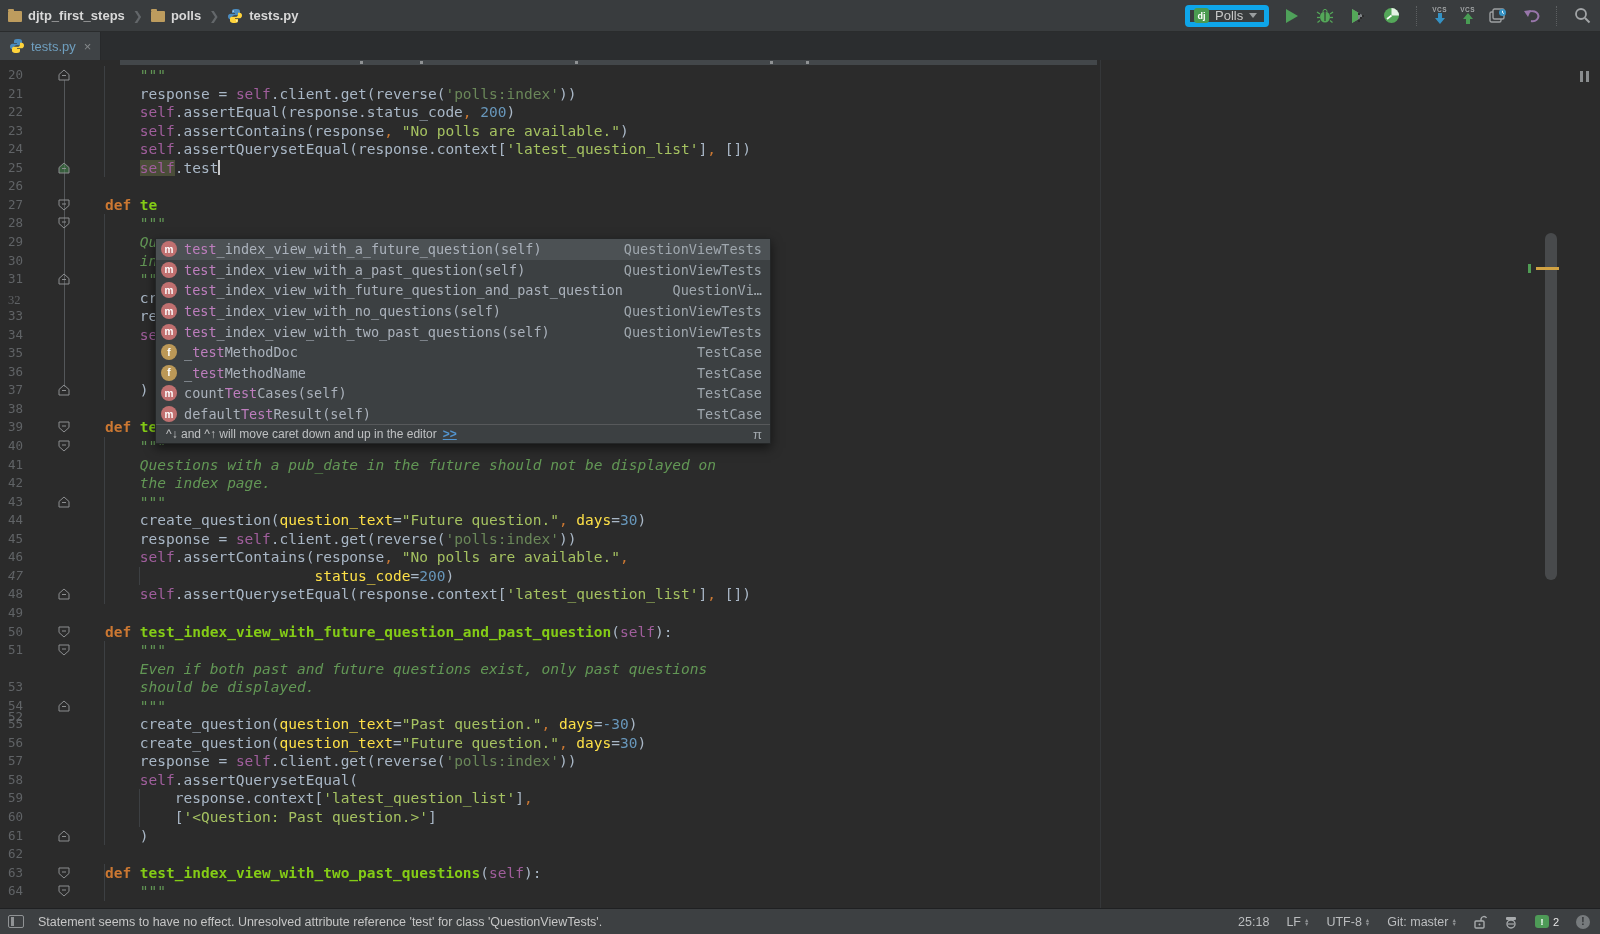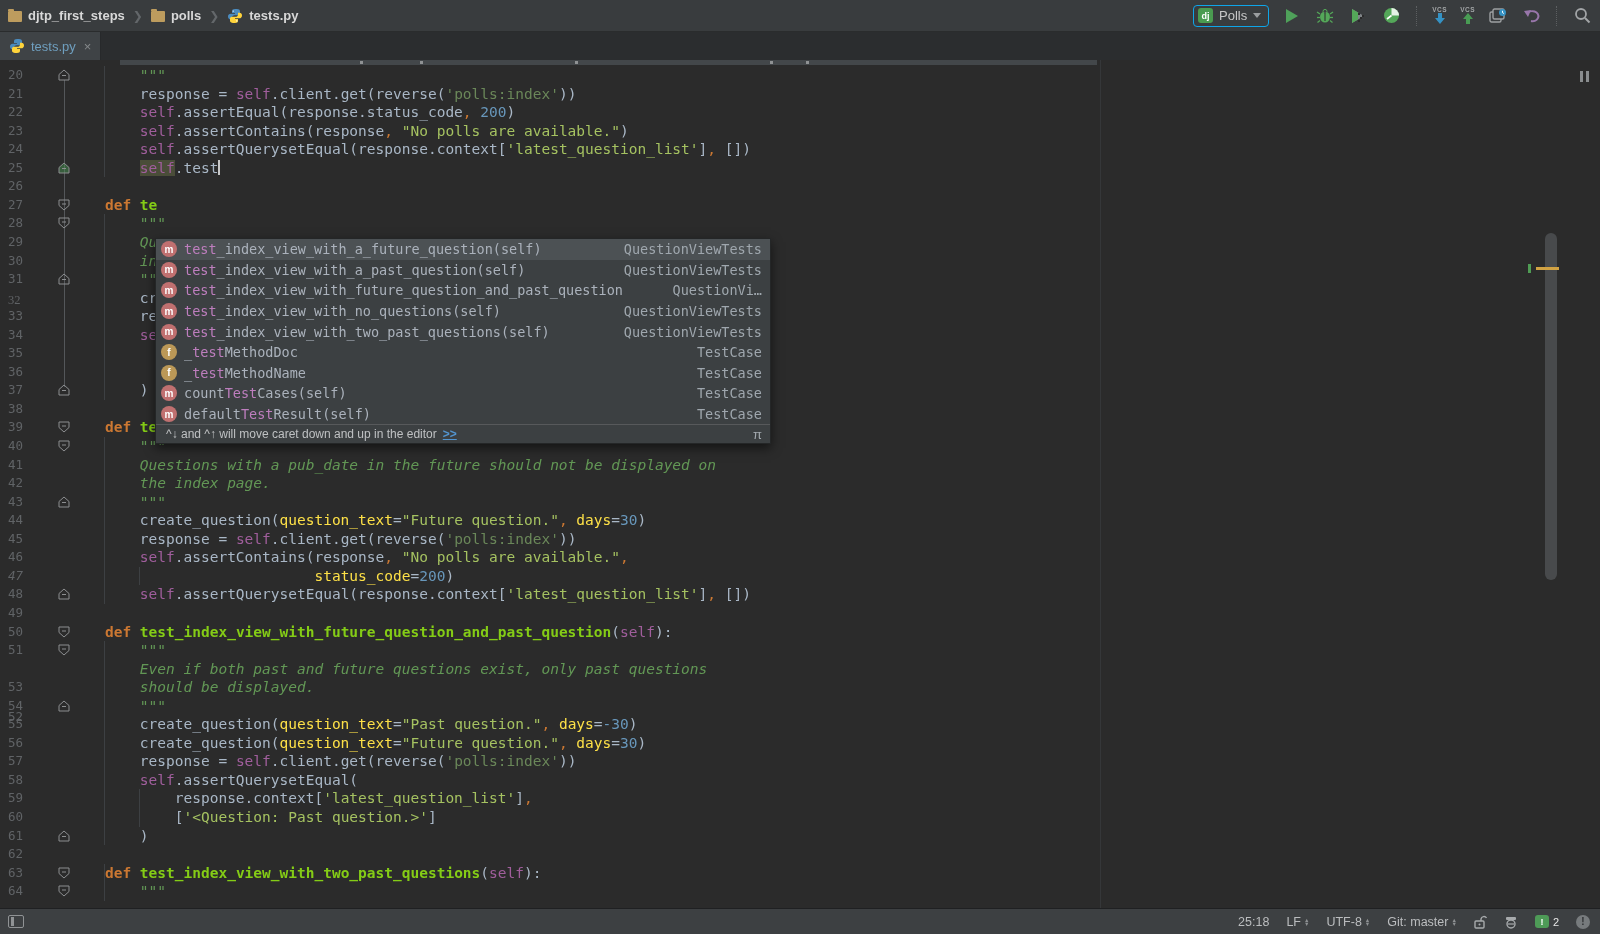--- a/index.html
+++ b/index.html
@@ -12,21 +12,21 @@
             background:#393C3E; border-bottom:1px solid #2A2C2D;
             display:flex; align-items:center; padding:0 8px; }
   .crumbs { display:flex; align-items:center; gap:6px; }
   .crumb { display:flex; align-items:center; gap:6px; color:#D8D8D8; font-size:13px; font-weight:bold; cursor:default; }
   .crumb-sep { color:#63676A; font-size:12px; padding:0 2px; }
   .folder-ic { width:14px; height:11px; background:#BD9C5E; border-radius:1px; position:relative; margin-top:1px;}
   .folder-ic::before { content:""; position:absolute; left:0; top:-2px; width:6px; height:2px; background:#BD9C5E; border-radius:1px 1px 0 0; }
   .py-ic { width:16px; height:16px; display:inline-block; }
 
   .toolbar-right { margin-left:auto; display:flex; align-items:center; gap:13px; }
-  .runcfg { display:flex; align-items:center; gap:6px; border:1px solid #0ea5e9; border-radius:4px;
+  .runcfg { display:flex; align-items:center; gap:6px; border:5px solid #0ea5e9; border-radius:4px;
             height:22px; padding:0 7px 0 4px; cursor:pointer; }
   .dj-badge { width:15px; height:15px; background:#4A9B50; border-radius:3px; color:#FFF;
               font-size:9px; font-weight:bold; display:flex; align-items:center; justify-content:center; }
   .runcfg-label { color:#C8C8C8; font-size:13px; }
   .dd-arrow { width:0; height:0; border-left:4px solid transparent; border-right:4px solid transparent; border-top:5px solid #9B9EA0; }
   .tbtn { width:20px; height:20px; display:flex; align-items:center; justify-content:center; cursor:pointer; }
   .play-tri { width:0; height:0; border-top:7px solid transparent; border-bottom:7px solid transparent; border-left:12px solid #4FA15A; }
   .tsep { height:20px; border-left:1px dotted #5C5F61; margin:0 2px; }
   .vcsbtn { display:flex; flex-direction:column; align-items:center; line-height:1; cursor:pointer; }
   .vcs-cap { font-size:6.5px; color:#A2A5A7; letter-spacing:.5px; font-weight:bold; }
@@ -459,20 +459,21 @@
       <div id="pop-hint">
         <span>^↓ and ^↑ will move caret down and up in the editor</span>
         <a>&gt;&gt;</a>
         <span id="pop-pi">π</span>
       </div>
     </div>
   </div>
 
   <div id="statusbar">
     <div id="tw-icon"></div>
+    <span>Statement seems to have no effect. Unresolved attribute reference 'test' for class 'QuestionViewTests'.</span>
     <div class="sb-right">
       <span class="sb-item">25:18</span>
       <span class="sb-item">
         <span>LF</span>
         <span class="updown">
             <span>▲</span>
             <span>▼</span>
           </span>
       </span>
       <span class="sb-item">

